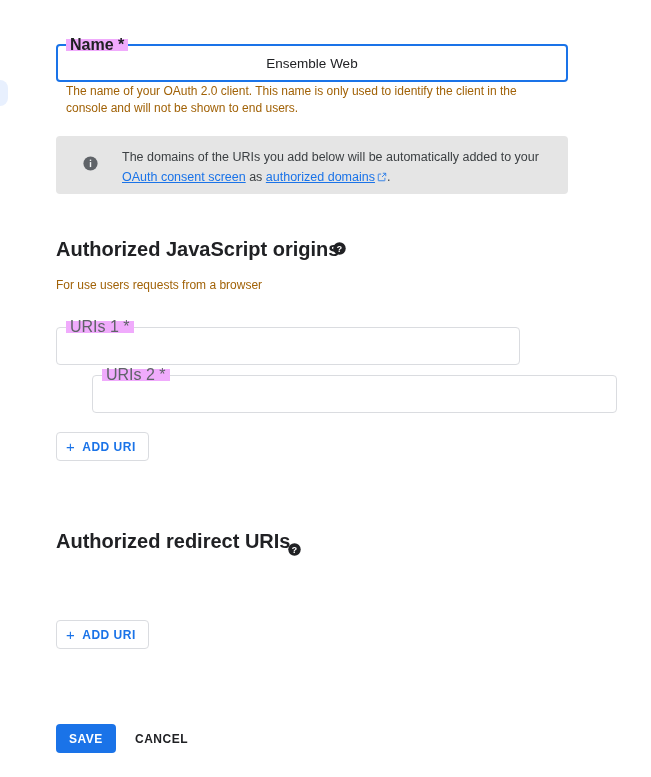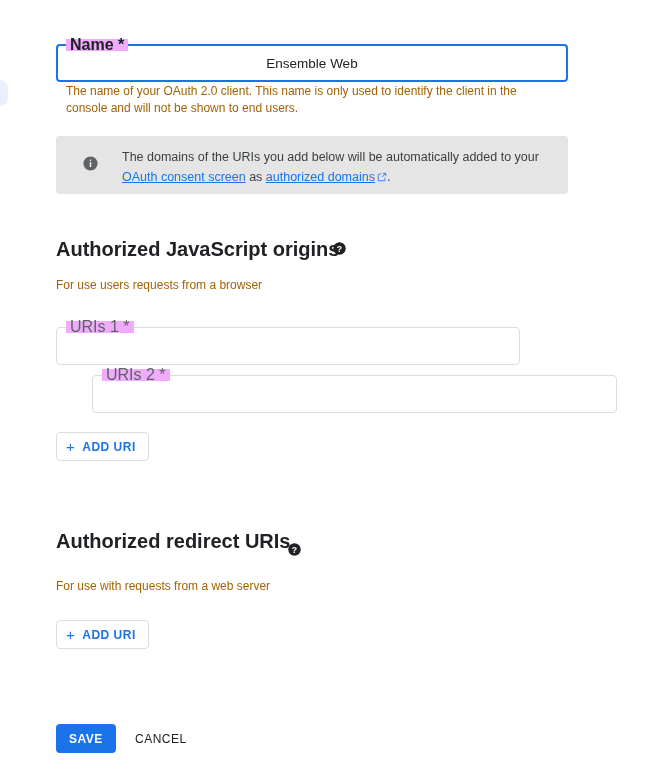--- a/index.html
+++ b/index.html
@@ -205,21 +205,21 @@
   .btn-cancel {
     position: absolute;
     left: 125px;
     top: 724px;
     height: 29px;
     background: transparent;
     color: #202124;
     border: 0;
     border-radius: 4px;
     font-size: 12px;
-    font-weight: normal;
+    font-weight: bold;
     letter-spacing: 0.5px;
     cursor: pointer;
     font-family: "Liberation Sans", sans-serif;
     padding: 0 10px;
   }
 </style>
 </head>
 <body>
 
 <div class="left-rail">
@@ -279,21 +279,20 @@
     <span>ADD URI</span>
   </div>
 
   <h2 class="section" style="left:56px; top:530px;">Authorized redirect URIs</h2>
   <span class="help-dot" style="left:287px; top:542px;">
     <svg width="15" height="15" viewBox="0 0 24 24">
         <circle cx="12" cy="12" r="10" fill="#202124"></circle>
         <text x="12" y="17" font-size="14" font-family="Liberation Sans, sans-serif" font-weight="bold" fill="#ffffff" text-anchor="middle">?</text>
       </svg>
   </span>
-  <div class="helper" style="left:56px; top:578px; width:400px;">For use with requests from a web server</div>
 
   <div class="btn-add" style="left:56px; top:620px;">
     <span class="plus">+</span>
     <span>ADD URI</span>
   </div>
 
   <button class="btn-save">SAVE</button>
   <button class="btn-cancel">CANCEL</button>
 
 </div>

